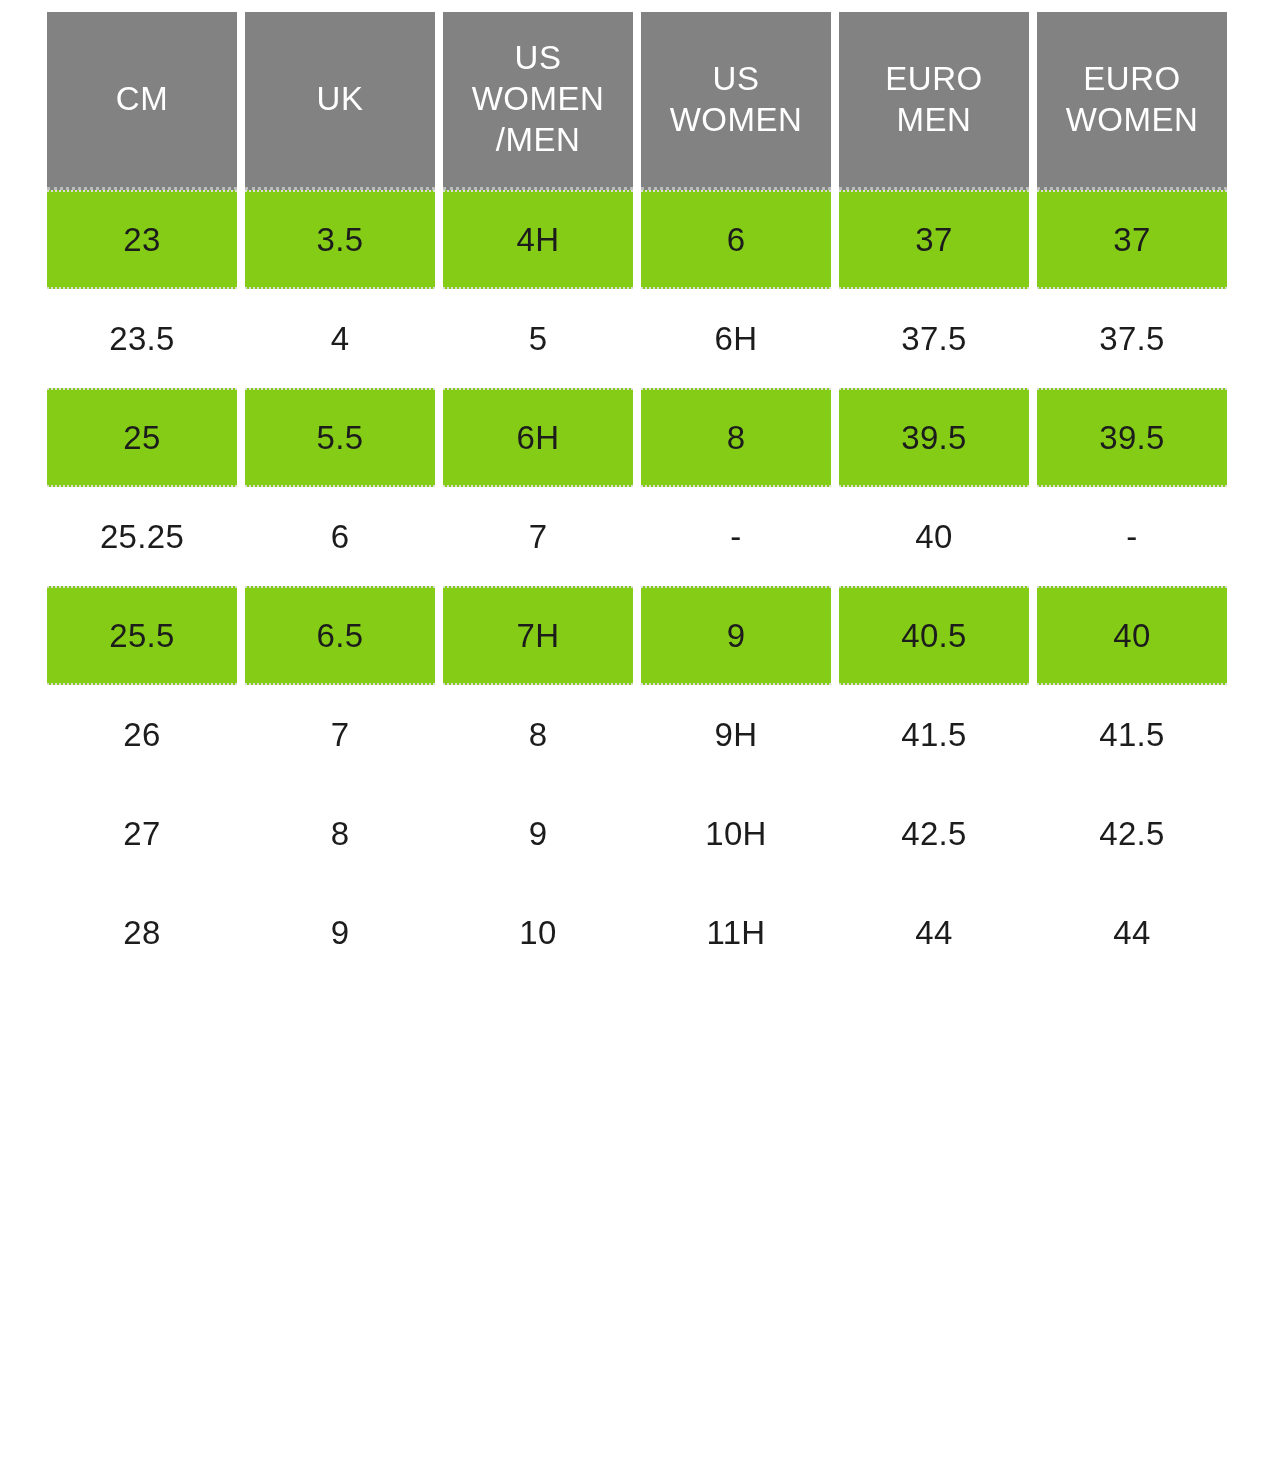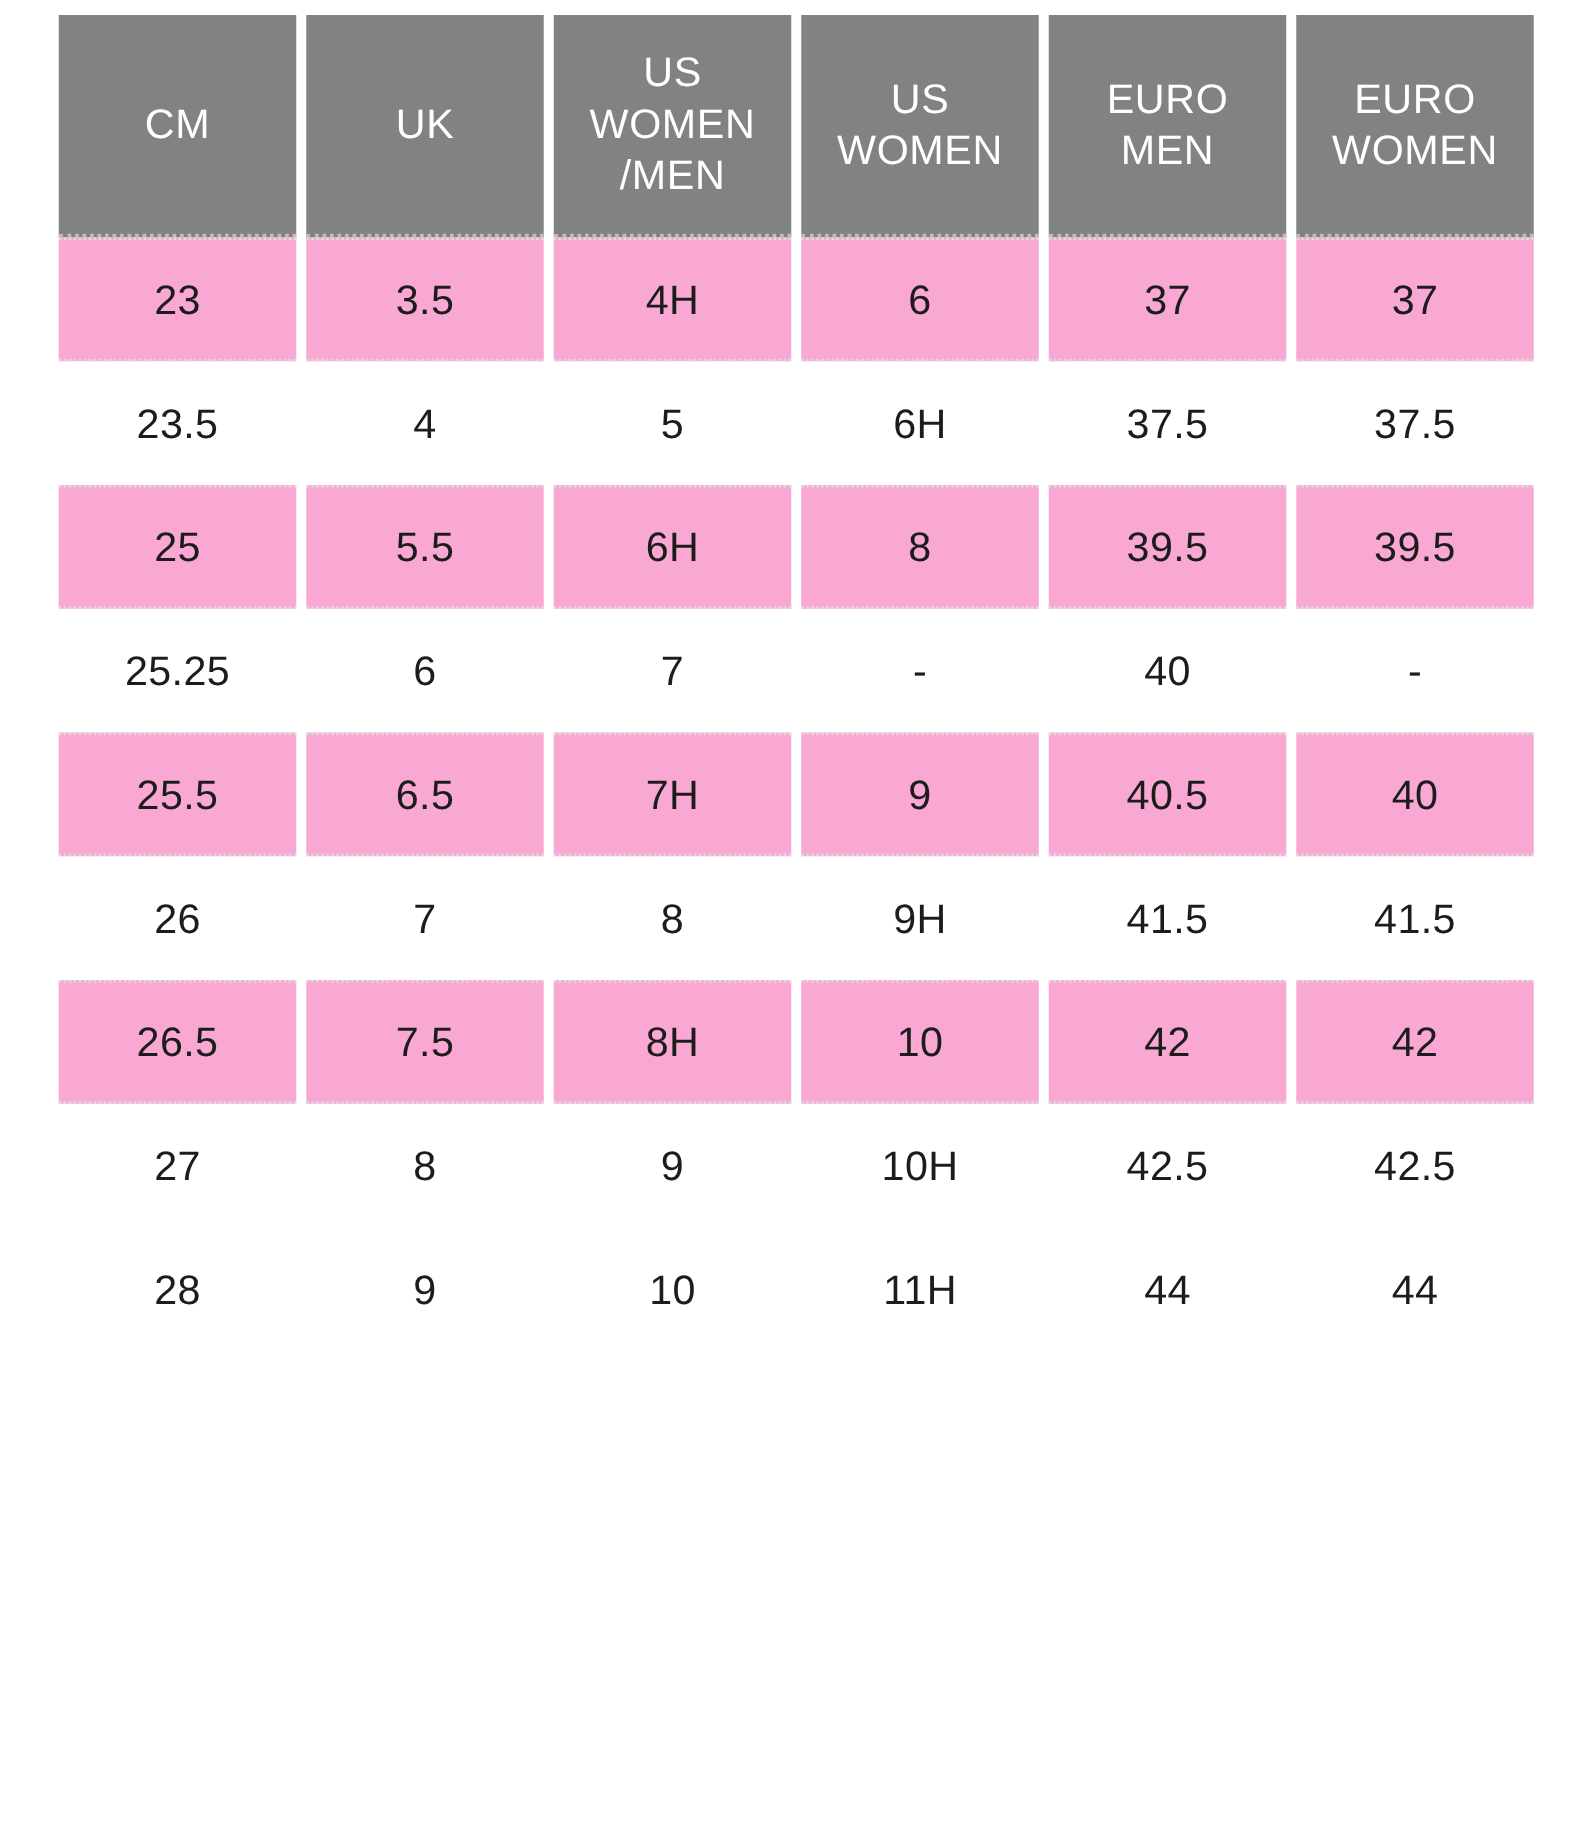--- a/index.html
+++ b/index.html
@@ -51,21 +51,21 @@
     color: #1c1c1c;
     text-align: center;
     vertical-align: middle;
     letter-spacing: 0.3px;
     background: transparent;
     border-top: 2px dotted transparent;
     border-bottom: 2px dotted transparent;
   }
 
   tbody tr.row-shaded td {
-    background: #f9a8d4;
+    background: #84cc16;
     border-top: 2px dotted #dcdcdc;
     border-bottom: 2px dotted #dcdcdc;
     margin-top: 14px;
   }
 
   .hdr-line { display: block; }
 </style>
 </head>
 <body>
 
@@ -140,28 +140,20 @@
           <td>40</td>
         </tr>
         <tr>
           <td>26</td>
           <td>7</td>
           <td>8</td>
           <td>9H</td>
           <td>41.5</td>
           <td>41.5</td>
         </tr>
-        <tr class="row-shaded">
-          <td>26.5</td>
-          <td>7.5</td>
-          <td>8H</td>
-          <td>10</td>
-          <td>42</td>
-          <td>42</td>
-        </tr>
         <tr>
           <td>27</td>
           <td>8</td>
           <td>9</td>
           <td>10H</td>
           <td>42.5</td>
           <td>42.5</td>
         </tr>
         <tr>
           <td>28</td>

